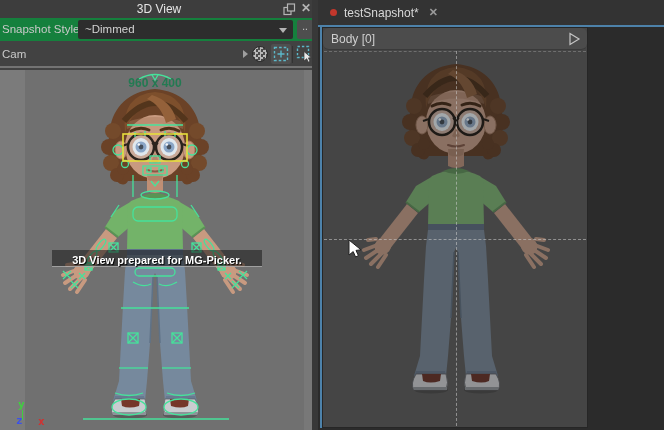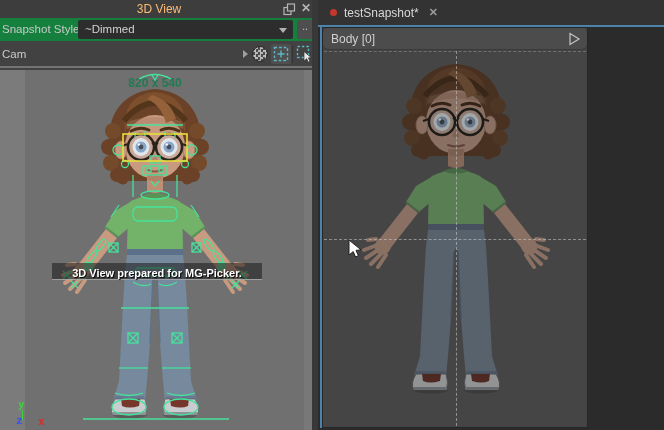--- a/index.html
+++ b/index.html
@@ -4,21 +4,21 @@
 <style>
   * { margin:0; padding:0; box-sizing:border-box; }
   html,body { width:664px; height:430px; overflow:hidden; background:#2b2b2b;
               font-family:"Liberation Sans", sans-serif; }
   .app { position:relative; width:664px; height:430px; background:#2b2b2b; }
 
   
   .left-panel { position:absolute; left:0; top:0; width:318px; height:430px; background:#424242; }
   .titlebar { position:absolute; left:0; top:0; width:318px; height:18px; background:#3d3d3d; }
   .titlebar .title { position:absolute; left:0; right:0; top:2px; text-align:center;
-                     font-size:12px; color:#fdba74; }
+                     font-size:12px; color:#e5e5e5; }
   .win-float { position:absolute; right:22px; top:3px; width:13px; height:13px; cursor:default; }
   .win-close { position:absolute; right:5px; top:1px; width:14px; height:15px; color:#b5b5b5;
                font-size:12px; font-weight:bold; text-align:center; line-height:15px; }
 
   .row1 { position:absolute; left:0; top:18px; width:318px; height:23px; background:#15803d; }
   .row2 { position:absolute; left:0; top:41px; width:318px; height:27px; background:#424242;
           border-bottom:2px solid #737373; }
   .lab { position:absolute; font-size:11.5px; color:#c9c9c9; white-space:nowrap; }
   .field { position:absolute; background:#2d2d2d; border-radius:2px; height:19px;
            font-size:11.5px; color:#d2d2d2; }
@@ -43,21 +43,21 @@
   .viewport { position:absolute; left:0; top:70px; width:312px; height:360px;
               background:#707070; overflow:hidden; }
   .band-l { position:absolute; left:0; top:0; width:25px; height:360px; background:#7b7b7b; }
   .band-r { position:absolute; left:304px; top:0; width:8px; height:360px; background:#787878; }
   .divider { position:absolute; left:312px; top:0; width:6px; height:430px; background:#383838; }
   .res-text { position:absolute; left:55px; top:6px; width:200px; text-align:center;
               font-size:12px; font-weight:bold; color:#237a52; z-index:1; }
   .char-left { position:absolute; left:55px; top:0; width:200px; height:360px; z-index:2; }
   .banner { position:absolute; left:52px; top:180px; width:210px; height:17px; z-index:3;
             background:rgba(25,25,25,0.55); border-bottom:1px solid rgba(225,225,225,0.6);
-            text-align:center;margin-top:13px; }
+            text-align:center; }
   .banner span { font-size:11px; font-weight:bold; color:#ffffff; line-height:16px;
                  text-shadow:1px 1px 1px #000; white-space:nowrap; }
   .axis { position:absolute; left:0; top:328px; width:60px; height:32px; z-index:2;
           font-family:"DejaVu Sans Mono", monospace; font-weight:bold; font-size:11px; }
   .axis .ay { position:absolute; left:18px; top:0; color:#3fcf3f; }
   .axis .stem { position:absolute; left:22px; top:12px; width:1px; height:10px; background:#3fcf3f; }
   .axis .az { position:absolute; left:16px; top:16px; color:#3c52e8; }
   .axis .ax { position:absolute; left:38px; top:17px; color:#d32f2f; }
 
   
@@ -287,21 +287,21 @@
         <svg width="20" height="20" viewBox="0 0 20 20" data-interactable="false">
           <rect x="2.5" y="2.5" width="11" height="11" fill="none" stroke="#5cb8c9" stroke-width="1.4" stroke-dasharray="2.4 2"></rect>
           <path d="M9,7.5 L9,17 L11.7,14.7 L13.3,18.2 L15,17.3 L13.4,13.9 L16.2,13.6 Z" fill="#e8e8e8" stroke="#333" stroke-width="0.7"></path>
         </svg>
       </div>
     </div>
 
     <div class="viewport" data-interactable="true">
       <div class="band-l" data-interactable="false"></div>
       <div class="band-r" data-interactable="false"></div>
-      <div class="res-text" data-interactable="false">820 x 540</div>
+      <div class="res-text" data-interactable="false">960 x 400</div>
 
       <svg class="char-left" viewBox="0 -15 200 360" data-interactable="false">
         <use href="#kid"></use>
         <use href="#rig"></use>
       </svg>
 
       <div class="banner" data-interactable="false">
         <span data-interactable="false">3D View prepared for MG-Picker.</span>
       </div>
 

